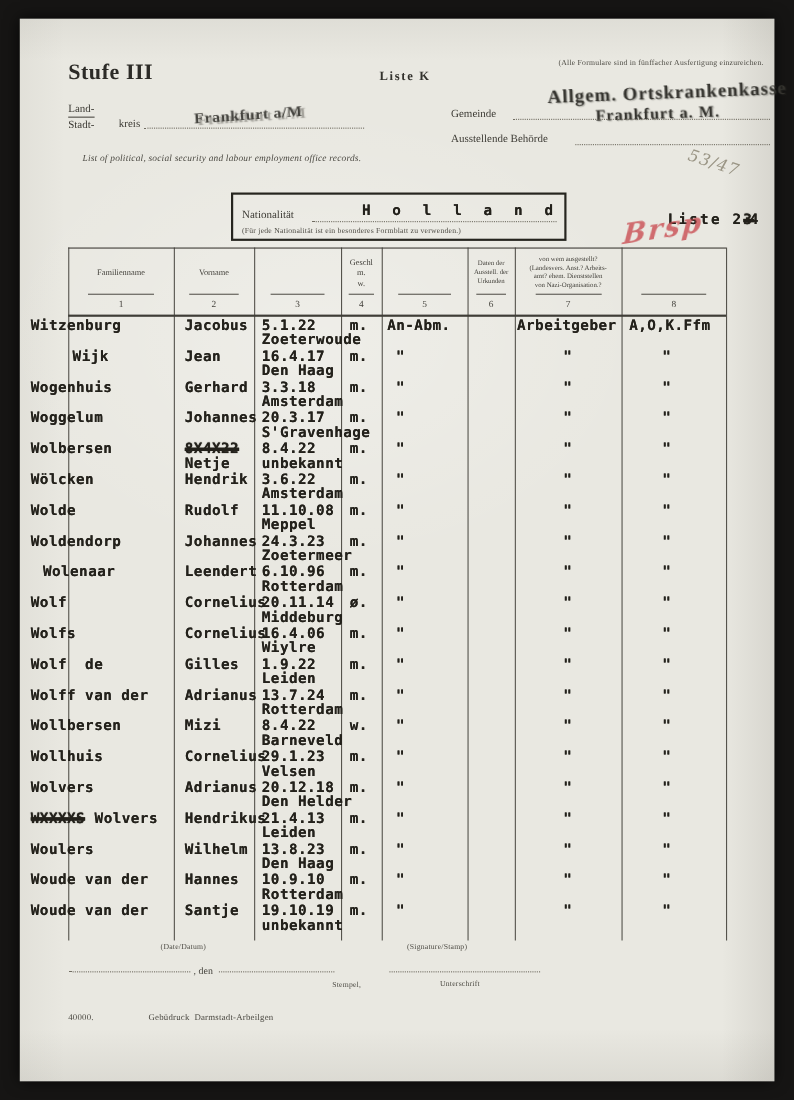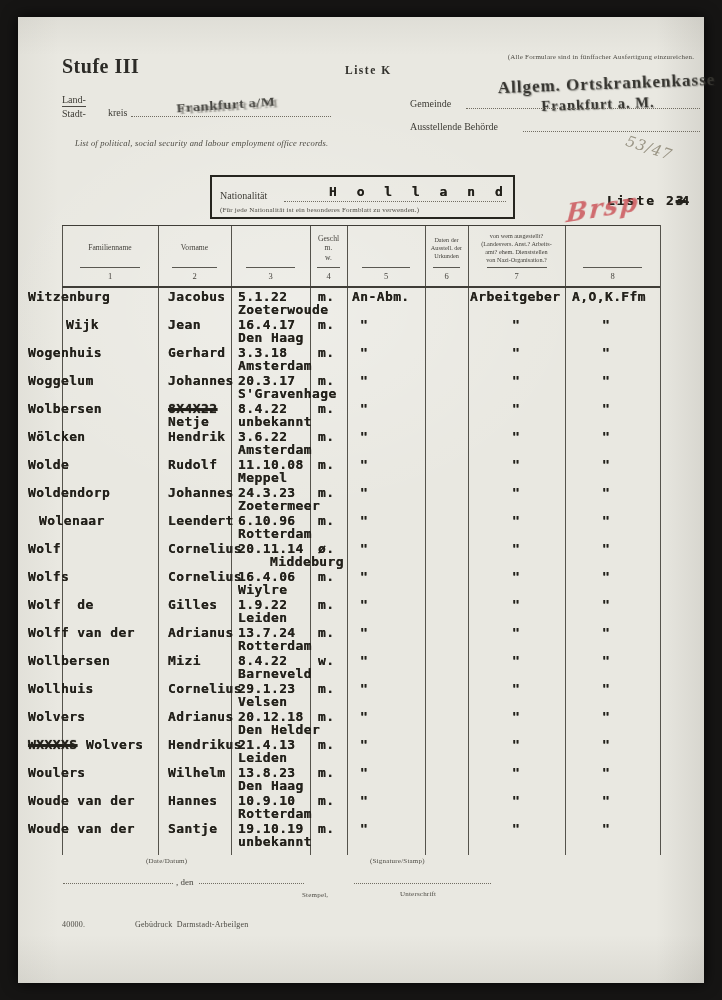--- a/index.html
+++ b/index.html
@@ -239,21 +239,21 @@
           <span class="tw l2" style="left: 220px;">Rotterdam</span>
           <span class="tw" style="left: 300px;">m.</span>
           <span class="tw" style="left: 342px;">"</span>
           <span class="tw" style="left: 494px;">"</span>
           <span class="tw" style="left: 584px;">"</span>
         </div>
         <div class="trow" style="top: 525px;">
           <span class="tw" style="left: 10px;">Wolf</span>
           <span class="tw" style="left: 150px;">Cornelius</span>
           <span class="tw" style="left: 220px;">20.11.14</span>
-          <span class="tw l2" style="left: 220px; margin-left: 32px;">Middeburg</span>
+          <span class="tw l2" style="left: 220px;">Middeburg</span>
           <span class="tw" style="left: 300px;">ø.</span>
           <span class="tw" style="left: 342px;">"</span>
           <span class="tw" style="left: 494px;">"</span>
           <span class="tw" style="left: 584px;">"</span>
         </div>
         <div class="trow" style="top: 553px;">
           <span class="tw" style="left: 10px;">Wolfs</span>
           <span class="tw" style="left: 150px;">Cornelius</span>
           <span class="tw" style="left: 220px;">16.4.06</span>
           <span class="tw l2" style="left: 220px;">Wiylre</span>

